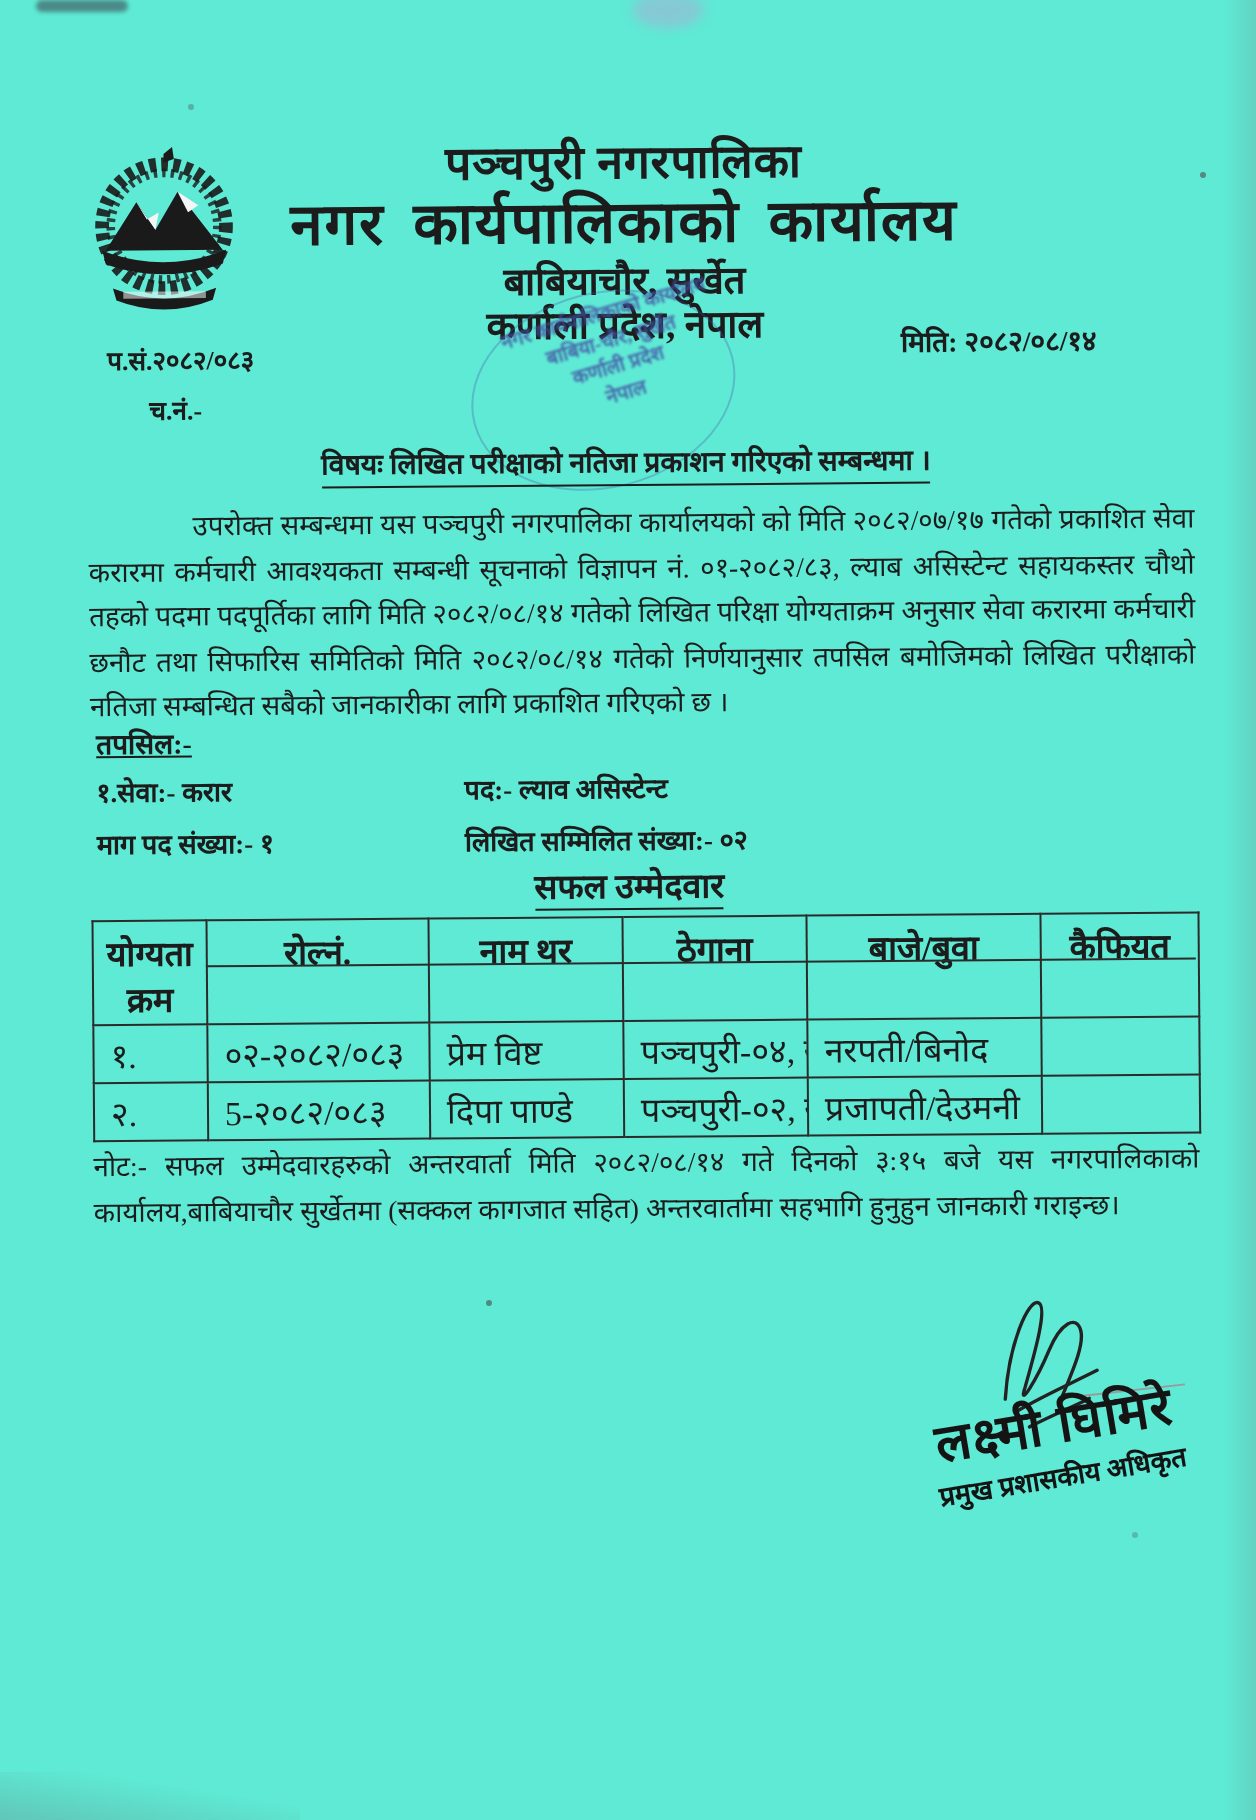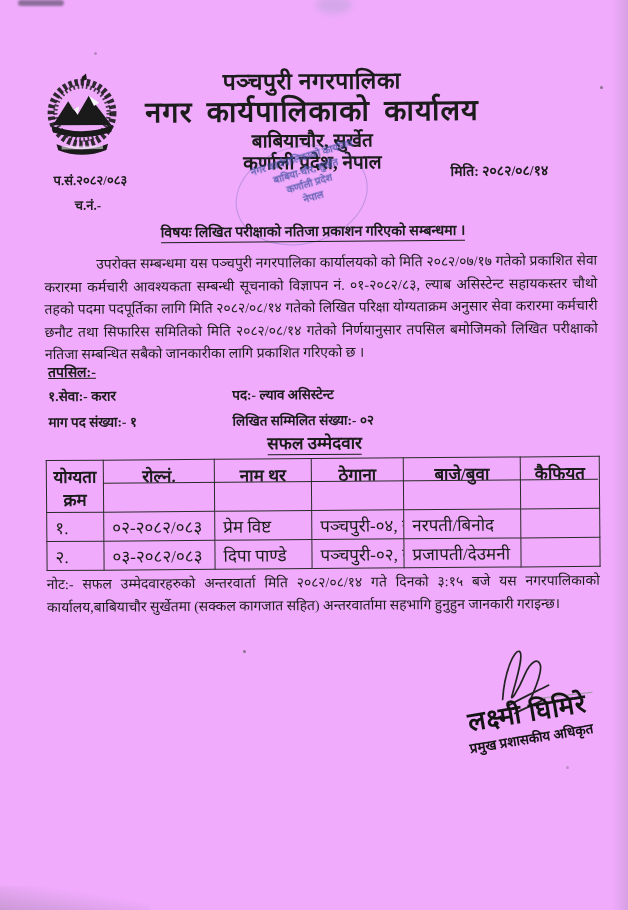--- a/index.html
+++ b/index.html
@@ -1,18 +1,18 @@
 <!DOCTYPE html>
 <html><head>
 <meta charset="utf-8">
 <style>
   html,body{margin:0;padding:0;}
   body{width:628px;height:910px;overflow:hidden;background:#e9e9ec;
        font-family:"Liberation Serif","DejaVu Serif",serif;color:#1c1c1c;}
-  .page{position:relative;width:628px;height:910px;background:#f0abfc;overflow:hidden;}
+  .page{position:relative;width:628px;height:910px;background:#5eead4;overflow:hidden;}
   .tilt{position:absolute;inset:0;transform:rotate(-0.45deg);transform-origin:50% 40%;}
   .abs{position:absolute;}
   .center{left:0;right:0;text-align:center;}
   
   .org1{top:64px;font-size:23px;font-weight:600;letter-spacing:.5px;}
   .org2{top:90px;font-size:29px;font-weight:700;letter-spacing:1px;word-spacing:6px;}
   .addr{font-size:19px;font-weight:600;}
   .addr1{top:127px;} .addr2{top:149px;}
   .emblem{left:34px;top:70px;width:100px;height:86px;}
   
@@ -139,21 +139,21 @@
         <tr>
           <td>१.</td>
           <td>०२-२०८२/०८३</td>
           <td>प्रेम विष्ट</td>
           <td>पञ्चपुरी-०४, सुर्खेत</td>
           <td>नरपती/बिनोद</td>
           <td></td>
         </tr>
         <tr>
           <td>२.</td>
-          <td>०३-२०८२/०८३</td>
+          <td>5-२०८२/०८३</td>
           <td>दिपा पाण्डे</td>
           <td>पञ्चपुरी-०२, सुर्खेत</td>
           <td>प्रजापती/देउमनी</td>
           <td></td>
         </tr>
       </tbody>
         </table>
       <div class="abs hline"></div>
     </div>
 

